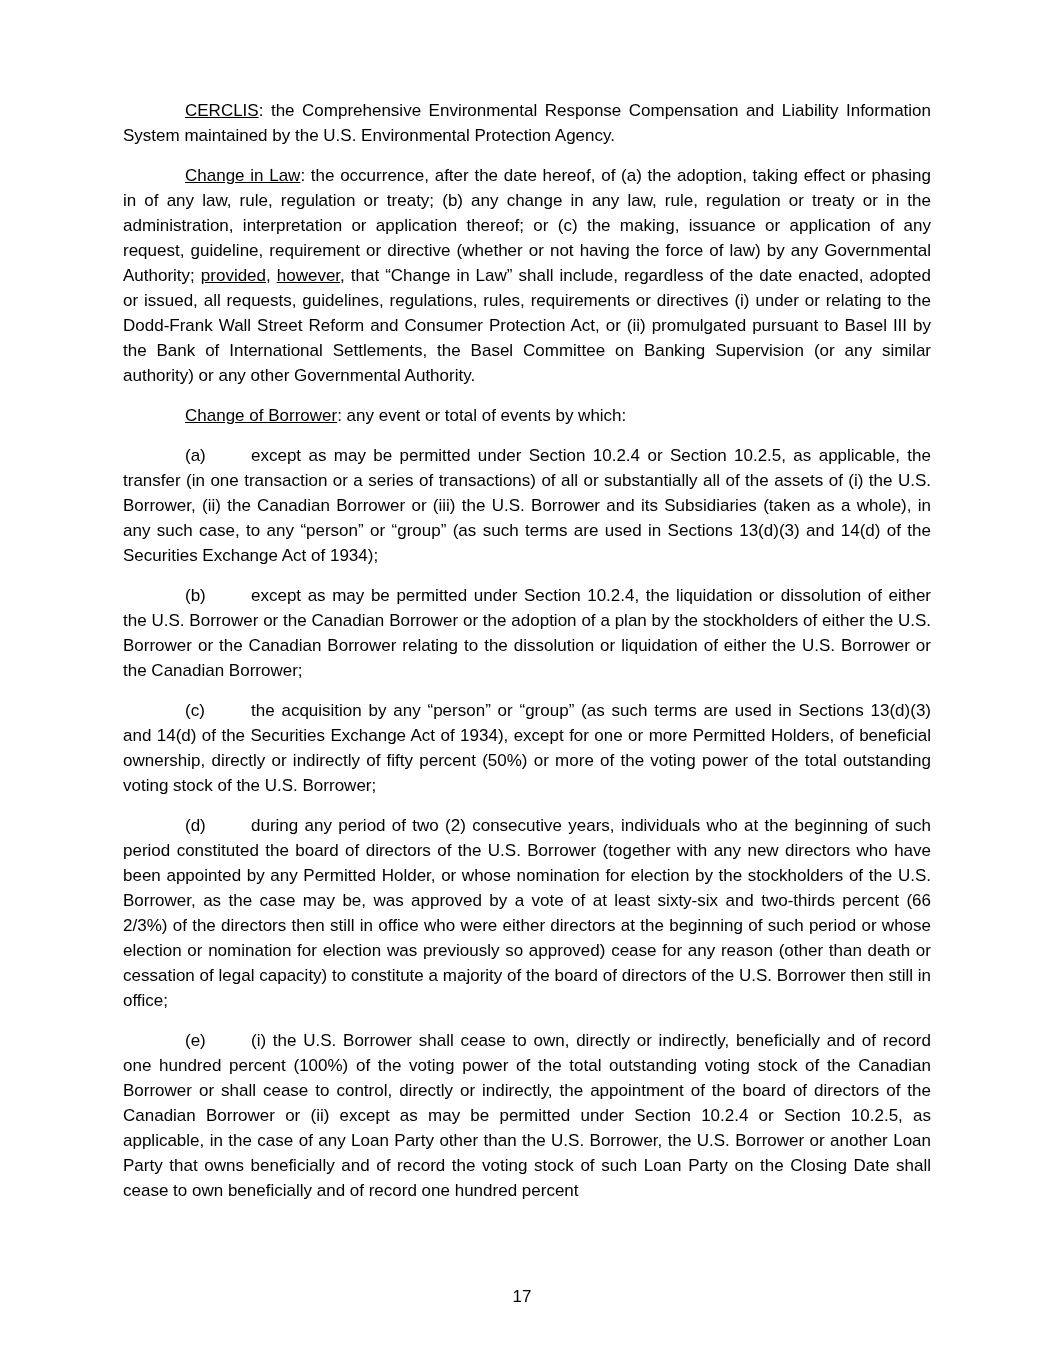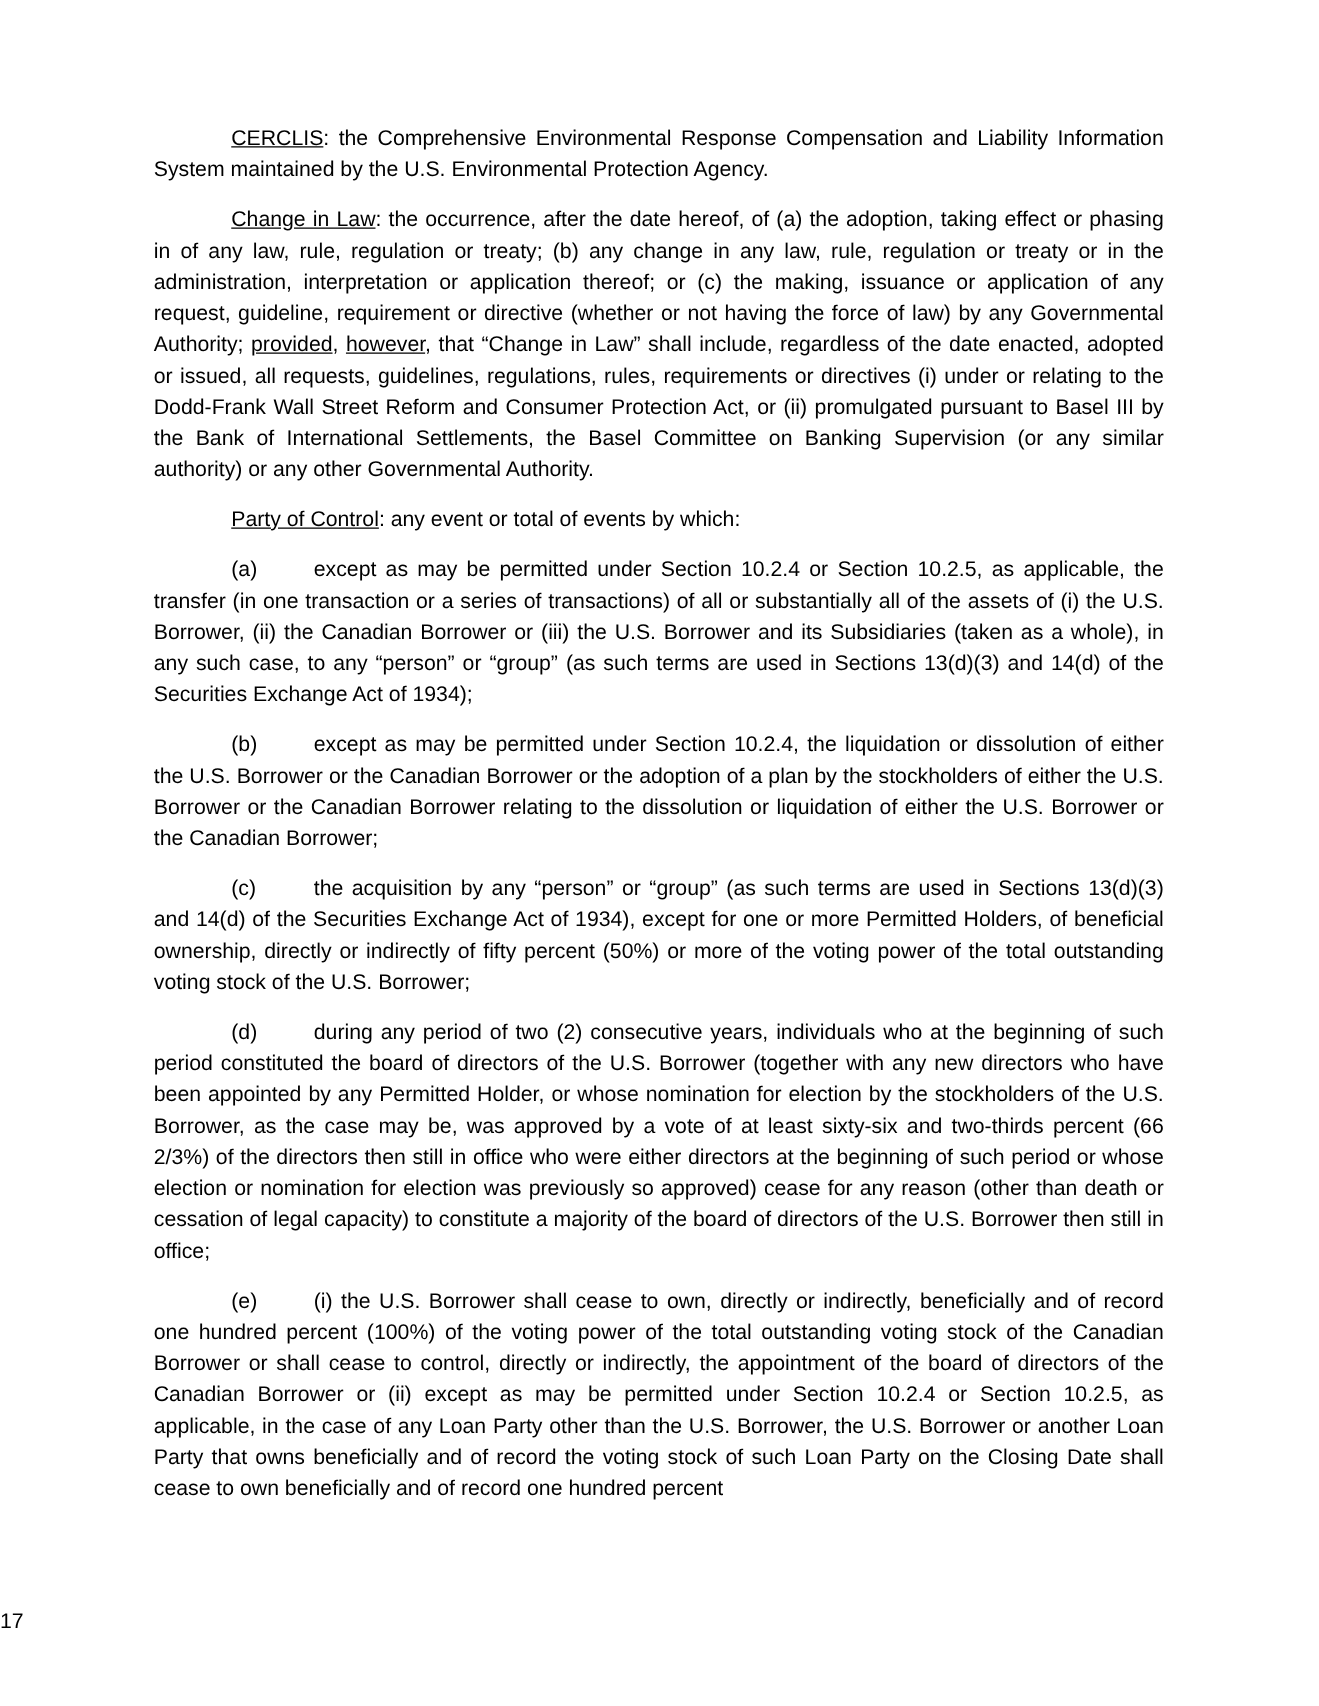--- a/index.html
+++ b/index.html
@@ -39,33 +39,33 @@
   .para-label {
     display: inline-block;
     width: 66px;
     text-indent: 0;
   }
   .page-number {
     position: absolute;
     left: 0;
     bottom: 58px;
     width: 100%;
-    text-align: left;
+    text-align: center;
     font-size: 17px;
     color: #000000;
   }
 </style>
 </head>
 <body>
 
 <div class="page">
   <div class="content">
       <p class="para"><span class="u">CERCLIS</span><span>: the Comprehensive Environmental Response Compensation and Liability Information System maintained by the U.S. Environmental Protection Agency.</span></p>
       <p class="para"><span class="u">Change in Law</span><span>: the occurrence, after the date hereof, of (a) the adoption, taking effect or phasing in of any law, rule, regulation or treaty; (b) any change in any law, rule, regulation or treaty or in the administration, interpretation or application thereof; or (c) the making, issuance or application of any request, guideline, requirement or directive (whether or not having the force of law) by any Governmental Authority; </span><span class="u">provided</span><span>, </span><span class="u">however</span><span>, that “Change in Law” shall include, regardless of the date enacted, adopted or issued, all requests, guidelines, regulations, rules, requirements or directives (i) under or relating to the Dodd-Frank Wall Street Reform and Consumer Protection Act, or (ii) promulgated pursuant to Basel III by the Bank of International Settlements, the Basel Committee on Banking Supervision (or any similar authority) or any other Governmental Authority.</span></p>
-      <p class="para"><span class="u">Party of Control</span><span>: any event or total of events by which:</span></p>
+      <p class="para"><span class="u">Change of Borrower</span><span>: any event or total of events by which:</span></p>
       <p class="para"><span class="para-label">(a)</span><span>except as may be permitted under Section 10.2.4 or Section 10.2.5, as applicable, the transfer (in one transaction or a series of transactions) of all or substantially all of the assets of (i) the U.S. Borrower, (ii) the Canadian Borrower or (iii) the U.S. Borrower and its Subsidiaries (taken as a whole), in any such case, to any “person” or “group” (as such terms are used in Sections 13(d)(3) and 14(d) of the Securities Exchange Act of 1934);</span></p>
       <p class="para"><span class="para-label">(b)</span><span>except as may be permitted under Section 10.2.4, the liquidation or dissolution of either the U.S. Borrower or the Canadian Borrower or the adoption of a plan by the stockholders of either the U.S. Borrower or the Canadian Borrower relating to the dissolution or liquidation of either the U.S. Borrower or the Canadian Borrower;</span></p>
       <p class="para"><span class="para-label">(c)</span><span>the acquisition by any “person” or “group” (as such terms are used in Sections 13(d)(3) and 14(d) of the Securities Exchange Act of 1934), except for one or more Permitted Holders, of beneficial ownership, directly or indirectly of fifty percent (50%) or more of the voting power of the total outstanding voting stock of the U.S. Borrower;</span></p>
       <p class="para"><span class="para-label">(d)</span><span>during any period of two (2) consecutive years, individuals who at the beginning of such period constituted the board of directors of the U.S. Borrower (together with any new directors who have been appointed by any Permitted Holder, or whose nomination for election by the stockholders of the U.S. Borrower, as the case may be, was approved by a vote of at least sixty-six and two-thirds percent (66 2/3%) of the directors then still in office who were either directors at the beginning of such period or whose election or nomination for election was previously so approved) cease for any reason (other than death or cessation of legal capacity) to constitute a majority of the board of directors of the U.S. Borrower then still in office;</span></p>
       <p class="para"><span class="para-label">(e)</span><span>(i) the U.S. Borrower shall cease to own, directly or indirectly, beneficially and of record one hundred percent (100%) of the voting power of the total outstanding voting stock of the Canadian Borrower or shall cease to control, directly or indirectly, the appointment of the board of directors of the Canadian Borrower or (ii) except as may be permitted under Section 10.2.4 or Section 10.2.5, as applicable, in the case of any Loan Party other than the U.S. Borrower, the U.S. Borrower or another Loan Party that owns beneficially and of record the voting stock of such Loan Party on the Closing Date shall cease to own beneficially and of record one hundred percent</span></p>
     </div>
   <div class="page-number">17</div>
 </div>
 
 </body></html>

